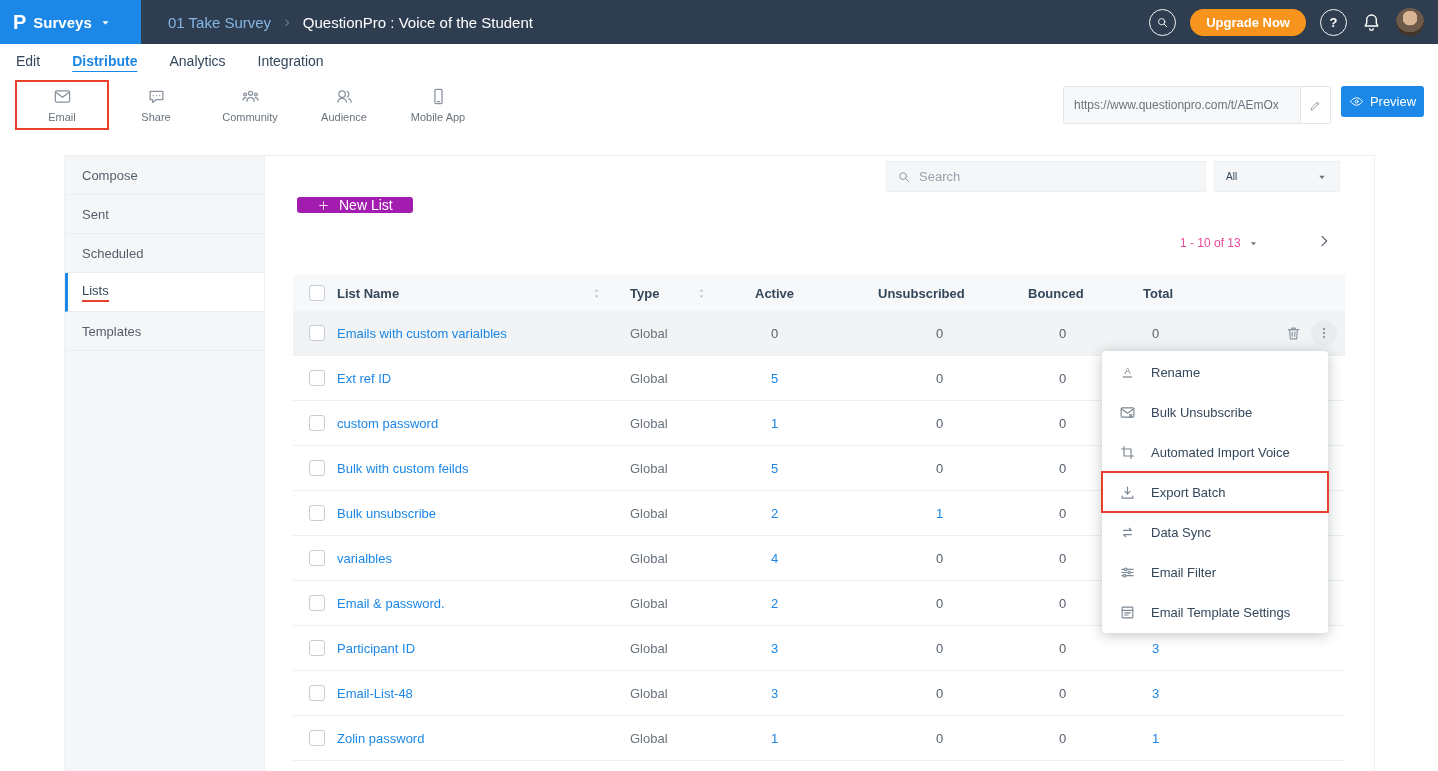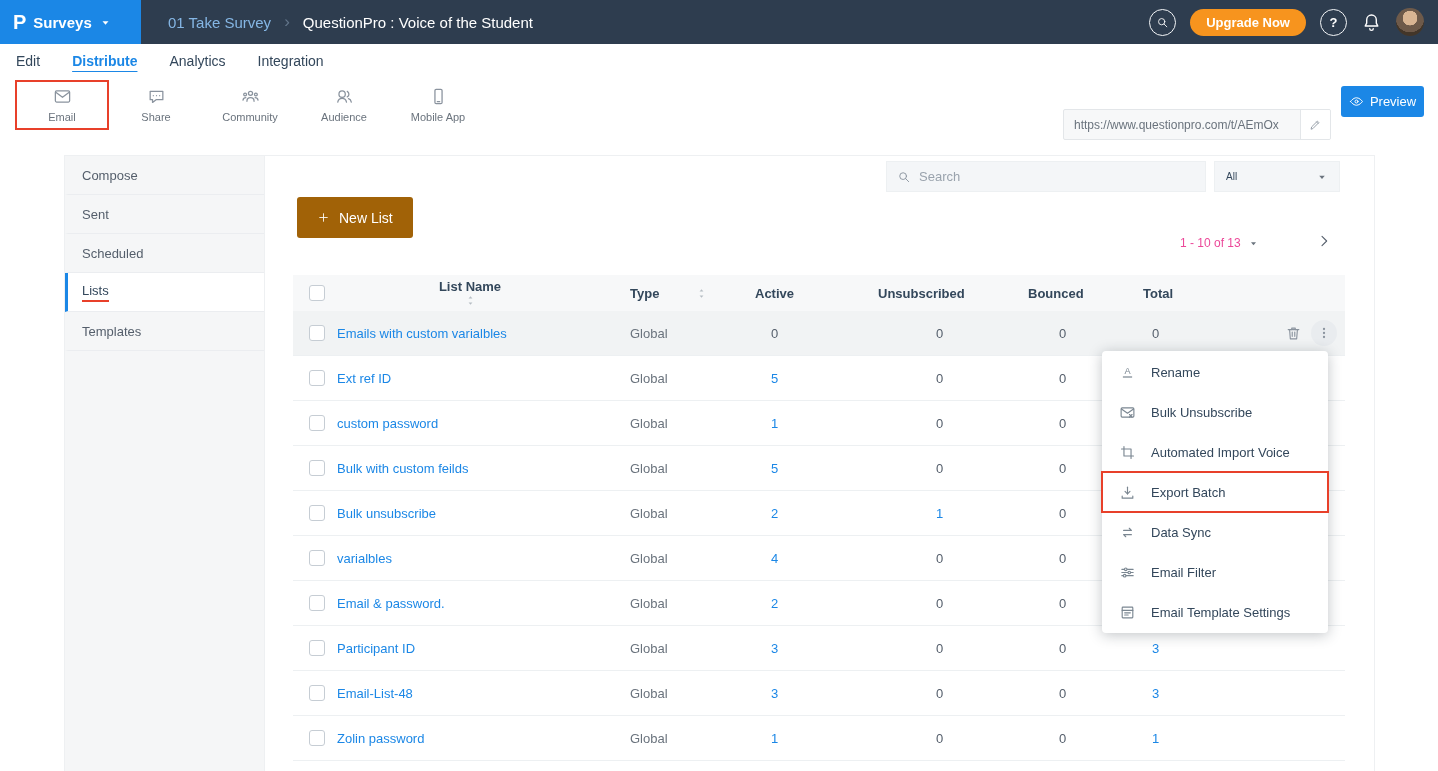--- a/index.html
+++ b/index.html
@@ -32,55 +32,55 @@
   .tab.active { color:#1b87e6; font-weight:bold; text-decoration:underline; text-underline-offset:5px; }
   .responses { position:absolute; right:16px; top:0; height:34px; display:flex; align-items:center; font-size:12px; color:#33475b; }
 
   
   .toolbar { position:absolute; top:78px; left:0; right:0; height:58px; background:#fff; }
   .tb-items { position:absolute; left:15px; top:2px; display:flex; }
   .tb-item { width:94px; height:50px; display:flex; flex-direction:column; align-items:center; justify-content:center; gap:5px; border:2px solid transparent; cursor:pointer; color:#6a737d; }
   .tb-item .icon { width:19px; height:19px; color:#8a939e; }
   .tb-label { font-size:11px; }
   .tb-item.hl { border-color:#e8402a; }
-  .url-box { position:absolute; left:1063px; top:8px; width:268px; height:31px; background:#f7f8f9; border:1px solid #e3e6e9; border-radius:2px; display:flex; align-items:center; overflow:hidden;margin-top:23px; }
+  .url-box { position:absolute; left:1063px; top:8px; width:268px; height:38px; background:#f7f8f9; border:1px solid #e3e6e9; border-radius:2px; display:flex; align-items:center; overflow:hidden; }
   .url-text { flex:1; padding:0 10px; font-size:12px; color:#6a737d; white-space:nowrap; overflow:hidden; }
   .url-edit { width:30px; height:100%; border-left:1px solid #e3e6e9; display:flex; align-items:center; justify-content:center; color:#8a939e; cursor:pointer; background:#fff; }
   .url-edit .icon { width:13px; height:13px; }
   .preview-btn { position:absolute; left:1341px; top:8px; width:83px; height:31px; background:#1b87e6; border-radius:3px; color:#fff; font-size:13px; display:flex; align-items:center; justify-content:center; gap:6px; cursor:pointer; }
   .preview-btn .icon { width:15px; height:15px; }
 
   
   .content-wrap { position:absolute; top:155px; left:64px; width:1311px; bottom:0; border:1px solid #eef0f2; border-bottom:none; display:flex; background:#fff; }
   .sidebar { width:200px; background:#f5f6f7; border-right:1px solid #eef0f2; flex:none; }
   .side-item { height:39px; display:flex; align-items:center; padding-left:14px; font-size:13px; color:#545e6b; border-bottom:1px solid #ebedf0; border-left:3px solid transparent; cursor:pointer; }
   .side-item.active { background:#fff; border-left-color:#1b87e6; color:#33475b; }
   .side-item.active .lbl { border-bottom:2px solid #e8402a; padding-bottom:2px; }
   .main { flex:1; position:relative; background:#fff; }
 
   .search-box { position:absolute; left:621px; top:5px; width:320px; height:31px; background:#f4f6f8; border:1px solid #edf0f2; display:flex; align-items:center; padding:0 10px; gap:8px; }
   .search-box .icon { width:14px; height:14px; color:#8a939e; }
   .search-input { border:none; outline:none; background:transparent; font-size:13px; color:#545e6b; flex:1; font-family:inherit; }
   .search-input::placeholder { color:#9aa3ad; }
   .all-select { position:absolute; left:949px; top:5px; width:126px; height:31px; background:#f4f6f8; border:1px solid #edf0f2; display:flex; align-items:center; justify-content:space-between; padding:0 11px; font-size:10px; color:#33475b; cursor:pointer; }
   .all-select .icon { width:12px; height:12px; color:#6a737d; }
-  .new-list-btn { position:absolute; left:32px; top:41px; height:41px; padding:0 20px; background:#a16207; border-radius:3px; color:#fff; font-size:14px; display:flex; align-items:center; gap:9px; cursor:pointer; }
+  .new-list-btn { position:absolute; left:32px; top:41px; height:16px; padding:0 20px; background:#a21caf; border-radius:3px; color:#fff; font-size:14px; display:flex; align-items:center; gap:9px; cursor:pointer; }
   .new-list-btn .icon { width:13px; height:13px; }
   .pagination { position:absolute; left:915px; top:80px; display:flex; align-items:center; gap:7px; font-size:12px; color:#ec4899; cursor:pointer; }
   .pagination .icon { width:11px; height:11px; color:#6a737d; }
   .page-next { position:absolute; left:1048px; top:74px; width:22px; height:22px; color:#545e6b; cursor:pointer; padding:3px; }
 
   
   .table { position:absolute; left:28px; top:119px; width:1052px; }
   .thead, .trow { display:grid; grid-template-columns:42px 276px 110px 130px 150px 130px 130px 1fr; align-items:center; }
   .thead { height:36px; background:#f7f8f9; font-size:13px; font-weight:bold; color:#33475b; }
   .trow { height:45px; border-bottom:1px solid #edf0f2; font-size:13px; }
   .cb { width:16px; height:16px; border:1px solid #c6cdd4; border-radius:3px; background:#fff; display:inline-block; cursor:pointer; }
   .c-cb { padding-left:16px; display:flex; align-items:center; }
-  .th-name { display:flex; align-items:center; justify-content:space-between; padding:0 8px 0 2px;flex-direction:column; }
+  .th-name { display:flex; align-items:center; justify-content:space-between; padding:0 8px 0 2px; }
   .th-type { display:flex; align-items:center; gap:36px; padding-left:19px; }
   .sort { width:13px; height:13px; color:#b6bdc4; cursor:pointer; }
   .th-active { padding-left:34px; } .th-unsub { padding-left:27px; } .th-bounced { padding-left:27px; } .th-total { padding-left:12px; }
   .c-name { padding-left:2px; }
   .c-name a { color:#1b87e6; text-decoration:none; cursor:pointer; }
   .c-type { padding-left:19px; color:#6a737d; }
   .c-active { padding-left:50px; } .c-unsub { padding-left:85px; } .c-bounced { padding-left:58px; } .c-total { padding-left:21px; }
   .num { color:#545e6b; }
   .num.num-link { color:#1b87e6; cursor:pointer; }
   .c-actions { display:flex; align-items:center; justify-content:flex-end; gap:9px; padding-right:8px; visibility:hidden; }

